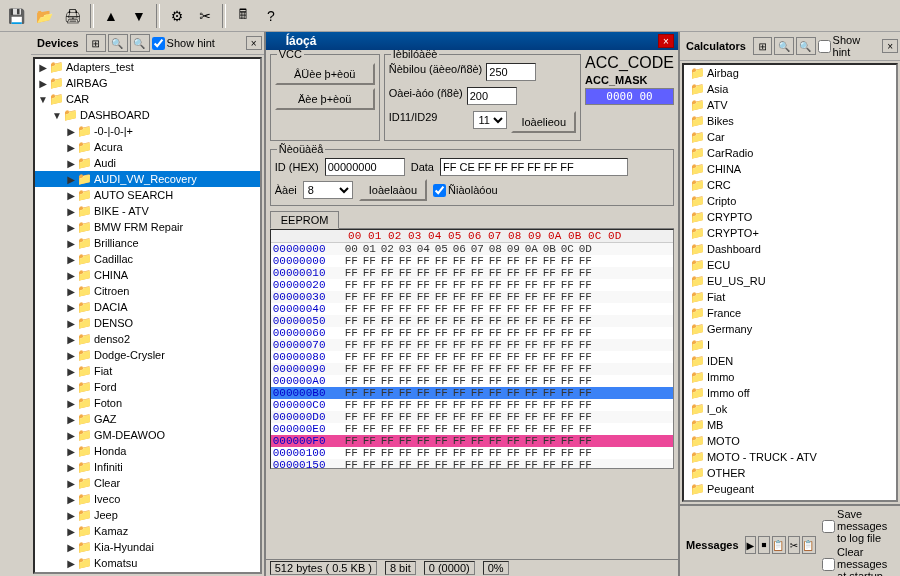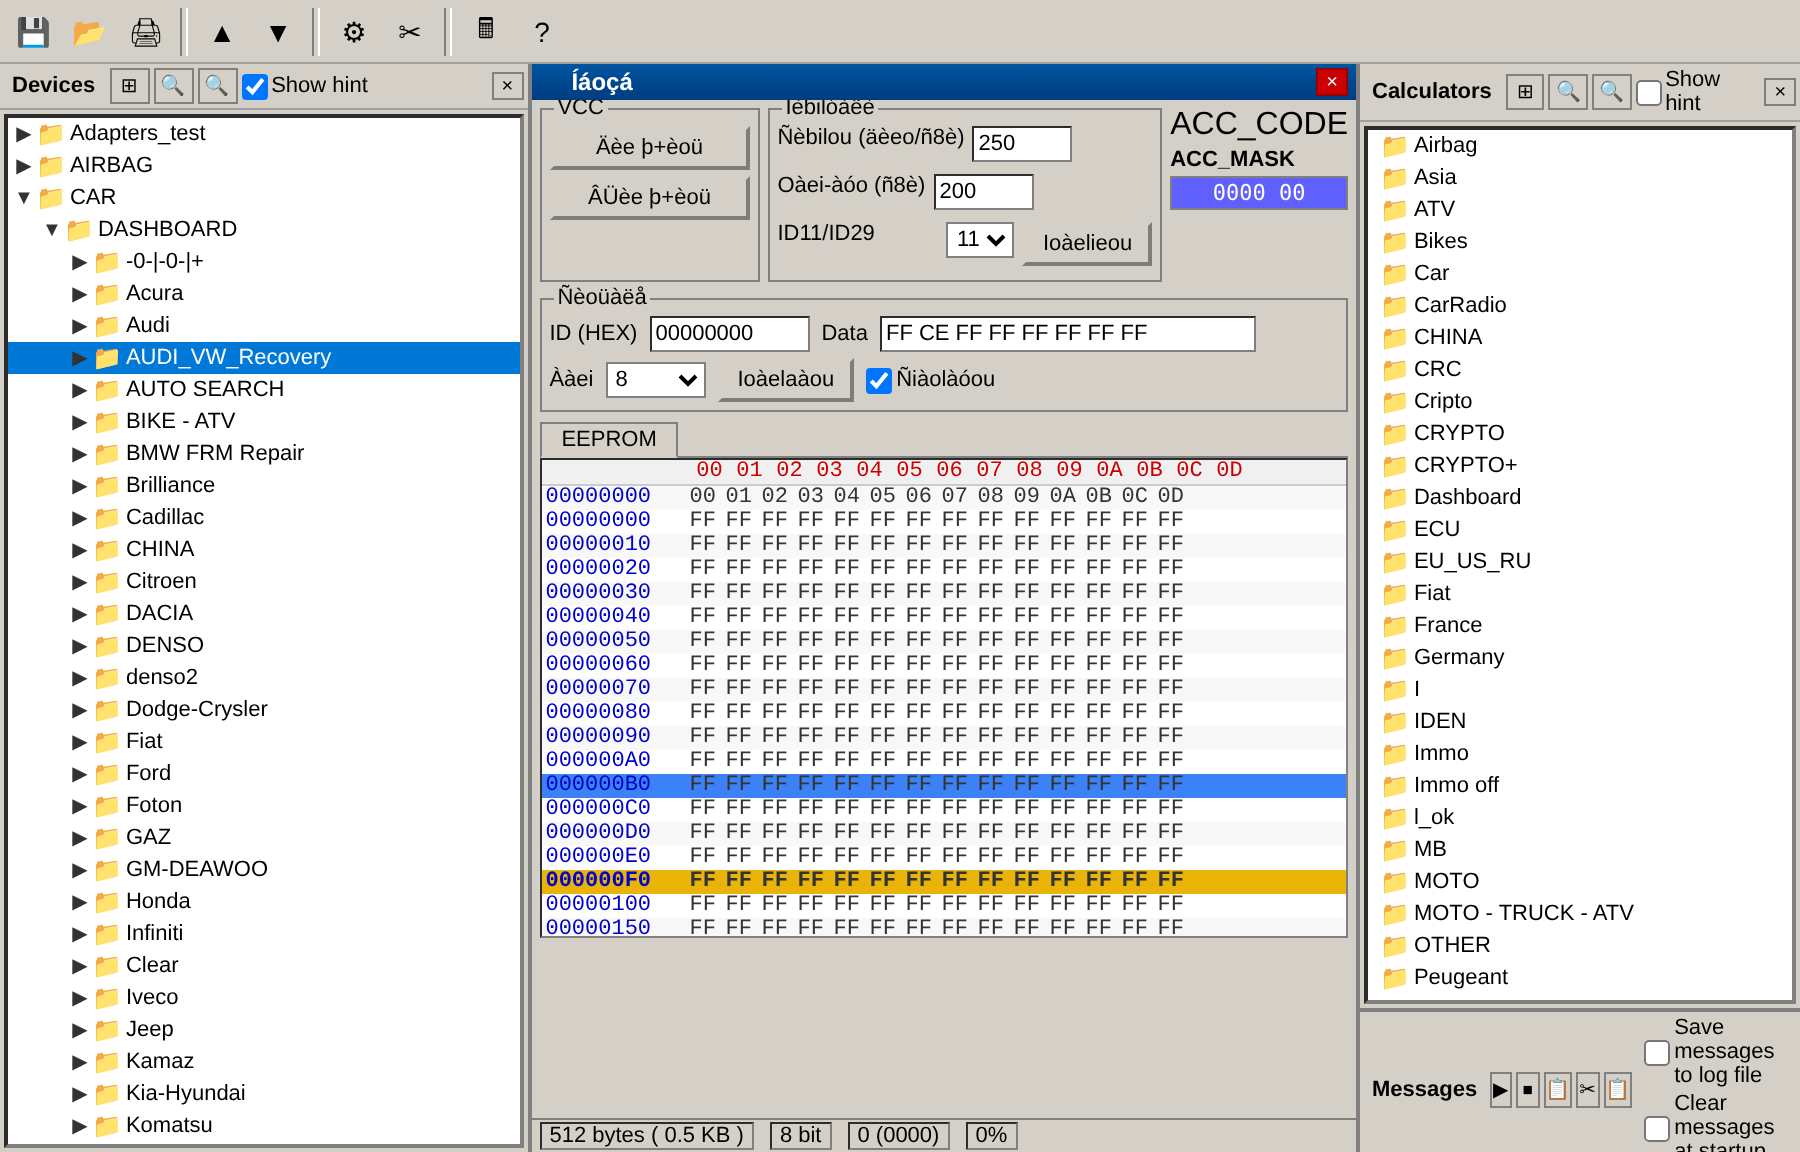--- a/index.html
+++ b/index.html
@@ -7,21 +7,21 @@
 
     
     .toolbar { background: #d4d0c8; border-bottom: 1px solid #a0a0a0; padding: 2px 4px; display: flex; align-items: center; gap: 2px; height: 32px; }
     .toolbar-btn { width: 26px; height: 26px; background: #d4d0c8; border: 1px solid transparent; display: flex; align-items: center; justify-content: center; cursor: pointer; font-size: 14px; }
     .toolbar-sep { width: 4px; height: 24px; border-left: 1px solid #808080; border-right: 1px solid #fff; margin: 0 2px; }
 
     
     .main-layout { display: flex; height: calc(576px - 32px); }
 
     
-    .left-panel { width: 285px; border-right: 2px solid #808080; display: flex; flex-direction: column; background: #d4d0c8; }
+    .left-panel { width: 285px; border-right: 2px solid #808080; display: flex; flex-direction: column; background: #d4d0c8; padding-left: 31px; }
     .panel-header { background: #d4d0c8; border-bottom: 1px solid #a0a0a0; padding: 1px 2px; display: flex; align-items: center; gap: 2px; }
     .panel-title { font-weight: bold; padding: 2px 4px; font-size: 11px; }
     .panel-toolbar { display: flex; align-items: center; gap: 2px; padding: 1px; }
     .small-btn { width: 20px; height: 18px; background: #d4d0c8; border: 1px solid #808080; display: flex; align-items: center; justify-content: center; font-size: 10px; cursor: pointer; }
     .show-hint-cb { display: flex; align-items: center; gap: 2px; font-size: 11px; }
 
     .tree-container { flex: 1; overflow-y: auto; background: white; border: 2px inset #808080; margin: 2px; }
     .tree-item { display: flex; align-items: center; padding: 1px 2px; cursor: pointer; white-space: nowrap; }
     .tree-item .indent { display: inline-block; }
     .tree-item .expand-icon { width: 12px; text-align: center; font-size: 10px; color: #333; }
@@ -324,22 +324,22 @@
       <button class="close-btn" style="background:#c00;color:white;border-color:#900;">×</button>
     </div>
 
     <div class="center-content">
 
       <div style="display:flex; gap:4px; margin-bottom:4px;">
 
         <div class="fieldset-like" style="flex:0 0 auto;">
           <span class="fieldset-legend">VCC</span>
           <div style="display:flex; flex-direction:column; gap:3px; margin-top:4px;">
+            <button class="btn-normal" style="width:100px;">ÂÜèe þ+èoü</button>
             <button class="btn-normal" style="width:100px;">Äèe þ+èoü</button>
-            <button class="btn-normal" style="width:100px;">ÂÜèe þ+èoü</button>
           </div>
         </div>
 
         <div class="fieldset-like" style="flex:1;">
           <span class="fieldset-legend" style="font-size:11px;">Íèbilóàëè</span>
           <div style="display:flex; gap:8px; margin-top:4px;">
             <div style="display:flex; flex-direction:column; gap:3px;">
               <div class="form-row">
                 <span class="form-label">Ñèbilou (äèeo/ñ8è)</span>
                 <input type="text" class="form-input form-input-small" value="250" style="">
@@ -681,21 +681,21 @@
               <span class="hex-byte">FF</span>
               <span class="hex-byte">FF</span>
               <span class="hex-byte">FF</span>
               <span class="hex-byte">FF</span>
               <span class="hex-byte">FF</span>
               <span class="hex-byte">FF</span>
               <span class="hex-byte">FF</span>
               <span class="hex-byte">FF</span>
               <span class="hex-byte">FF</span>
             </div>
-            <div class="hex-row" style="background: #eab308; font-weight: bold;">
+            <div class="hex-row" style="background: #ec4899;">
               <span class="hex-addr">000000F0</span>
               <span class="hex-byte">FF</span>
               <span class="hex-byte">FF</span>
               <span class="hex-byte">FF</span>
               <span class="hex-byte">FF</span>
               <span class="hex-byte">FF</span>
               <span class="hex-byte">FF</span>
               <span class="hex-byte">FF</span>
               <span class="hex-byte">FF</span>
               <span class="hex-byte">FF</span>

